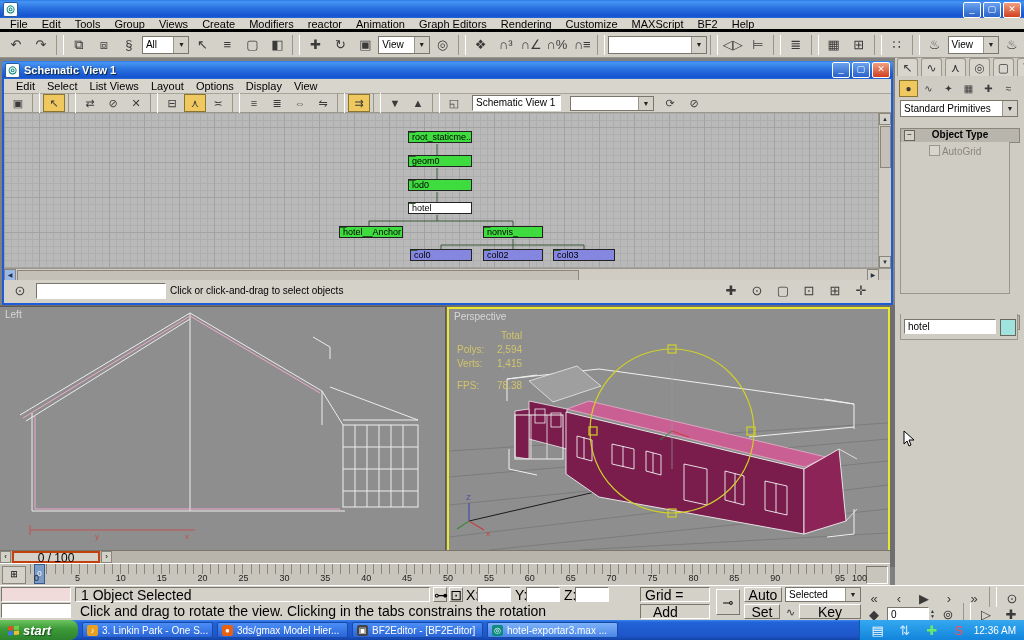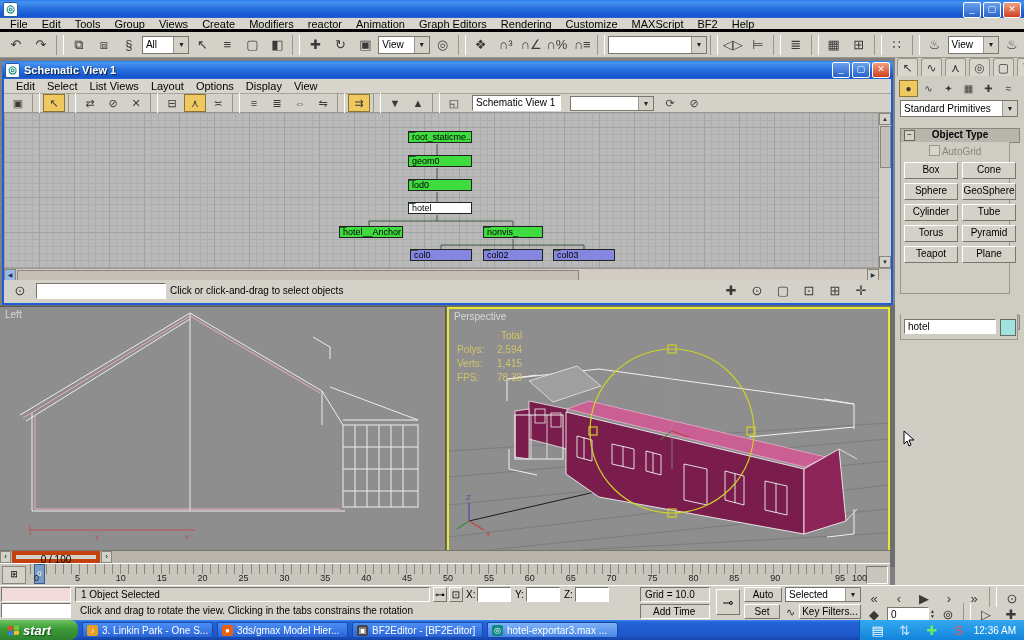--- a/index.html
+++ b/index.html
@@ -86,35 +86,35 @@
   #vp-left{position:absolute;left:0;top:2px;width:445px;height:243px;background:#8e8e8e;outline:1px solid #5a5a5a;}
   #vp-persp{position:absolute;left:447px;top:2px;width:443px;height:245px;background:#8e8e8e;
     border:2px solid #e8e832;box-sizing:border-box;}
   .vp-label{position:absolute;left:5px;top:2px;color:#d8d8d8;font-size:10px;}
   #vp-stats{position:absolute;left:8px;top:20px;color:#d2c469;font-size:10px;line-height:14px;}
   #vp-stats .col{display:inline-block;}
   
   #time-slider{left:0;top:550px;width:890px;height:13px;background:#b8b4ac;
     border-top:1px solid #7a766c;box-sizing:border-box;}
   #ts-handle{position:absolute;left:12px;top:0;width:88px;height:12px;background:#d4d1c8;
-    border:4px solid #c2410c;box-sizing:border-box;text-align:center;font-size:10px;line-height:10px;}
+    border:2px solid #c2410c;box-sizing:border-box;text-align:center;font-size:12px;line-height:10px;}
   .ts-btn{position:absolute;top:0;width:11px;height:12px;background:#d4d1c8;border:1px solid #8a867c;
     box-sizing:border-box;font-size:8px;line-height:10px;text-align:center;}
   #trackbar{left:0;top:563px;width:890px;height:22px;background:#c8c5bc;border-top:1px solid #fff;
     box-sizing:border-box;}
   #tb-ruler{position:absolute;left:30px;top:0;width:832px;height:10px;
     background:repeating-linear-gradient(90deg,#8a867c 0 1px,transparent 1px 8.17px);}
   .tick-label{position:absolute;top:9px;font-size:9px;color:#222;}
   #tb-key{position:absolute;left:2px;top:2px;width:22px;height:16px;background:#d4d1c8;
     border:1px solid #8a867c;font-size:9px;text-align:center;line-height:15px;}
   #tb-cursor{position:absolute;left:34px;top:0;width:9px;height:18px;background:#7c9cc8;
     border:1px solid #3a5a8a;color:#ffe;font-size:8px;text-align:center;line-height:17px;}
   
   #statusbar{left:0;top:585px;width:1024px;height:35px;background:#d4d1c8;border-top:1px solid #fff;box-sizing:border-box;}
-  .sb-box{position:absolute;font-size:10px;line-height:14px;box-sizing:border-box;}
+  .sb-box{position:absolute;font-size:14px;line-height:14px;box-sizing:border-box;}
   .raised{background:#d4d1c8;border-top:1px solid #fff;border-left:1px solid #fff;
     border-bottom:1px solid #7a766c;border-right:1px solid #7a766c;}
   .field{background:#fff;border-top:1px solid #7a766c;border-left:1px solid #7a766c;
     border-bottom:1px solid #fff;border-right:1px solid #fff;}
   
   #taskbar{left:0;top:620px;width:1024px;height:20px;
     background:linear-gradient(180deg,#3a85f0 0%,#2263d8 12%,#1e56c8 80%,#1243a8 100%);
     display:flex;align-items:center;}
   #start-btn{width:78px;height:20px;border-radius:0 8px 8px 0;
     background:linear-gradient(180deg,#6cc45e 0%,#3c9a38 45%,#2d832d 100%);
@@ -330,21 +330,21 @@
           <line x1="20" y1="212" x2="8" y2="220" stroke="#3a8a3a"></line>
         </g>
         <text x="17" y="191" font-size="8" fill="#4a4aa8">Z</text>
         <text x="37" y="227" font-size="8" fill="#c04040">x</text>
       </svg>
       <span class="vp-label">Perspective</span>
       <div id="vp-stats">
         <div style="padding-left:44px;">Total</div>
         <div><span class="col" style="width:40px;">Polys:</span><span>2,594</span></div>
         <div><span class="col" style="width:40px;">Verts:</span><span>1,415</span></div>
-        <div style=""><span class="col" style="width:40px;">FPS:</span><span>78.38</span></div>
+        <div style="margin-top:8px;"><span class="col" style="width:40px;">FPS:</span><span>78.38</span></div>
       </div>
     </div>
   </div>
 
   <div id="sv-win" class="abs">
     <div id="sv-title">
       <span class="appicon">◎</span>
       <span class="ttl">Schematic View 1</span>
       <span class="winbtns" id="sv-winbtns" style="top:1px;">
           <span class="wbtn">_</span>
@@ -475,32 +475,20 @@
     </div>
     <div class="rollout-hdr abs" style="left:5px;top:70px;width:118px;">
       <span class="minus">−</span>
       <span>Object Type</span>
     </div>
     <div class="abs" style="left:5px;top:84px;width:110px;height:152px;border:1px solid #9a968c;border-top:none;box-sizing:border-box;background:#cfccc4;">
       <div style="text-align:center;margin-top:3px;color:#8a867c;font-size:10px;">
         <span style="display:inline-block;width:9px;height:9px;border:1px solid #9a968c;background:#d8d5cd;vertical-align:-1px;"></span>
         <span>AutoGrid</span>
       </div>
-      <div id="objtype-grid" style="display:grid;grid-template-columns:54px 54px;gap:4px 4px;padding:5px 3px;">
-          <span class="obj-btn">Box</span>
-          <span class="obj-btn">Cone</span>
-          <span class="obj-btn">Sphere</span>
-          <span class="obj-btn">GeoSphere</span>
-          <span class="obj-btn">Cylinder</span>
-          <span class="obj-btn">Tube</span>
-          <span class="obj-btn">Torus</span>
-          <span class="obj-btn">Pyramid</span>
-          <span class="obj-btn">Teapot</span>
-          <span class="obj-btn">Plane</span>
-        </div>
     </div>
     <div class="rollout-hdr abs" style="left:5px;top:242px;width:118px;">
       <span class="minus">−</span>
       <span>Name and Color</span>
     </div>
     <div class="abs" style="left:5px;top:256px;width:118px;height:26px;border:1px solid #9a968c;border-top:none;box-sizing:border-box;background:#cfccc4;">
       <span class="field abs" style="left:3px;top:5px;width:92px;height:15px;font-size:10px;line-height:14px;padding-left:3px;box-sizing:border-box;">hotel</span>
       <span class="abs" id="color-swatch" style="left: 99px; top: 5px; width: 14px; height: 15px; border: 1px solid rgb(106, 102, 92); background: rgb(159, 226, 222);"></span>
     </div>
 

